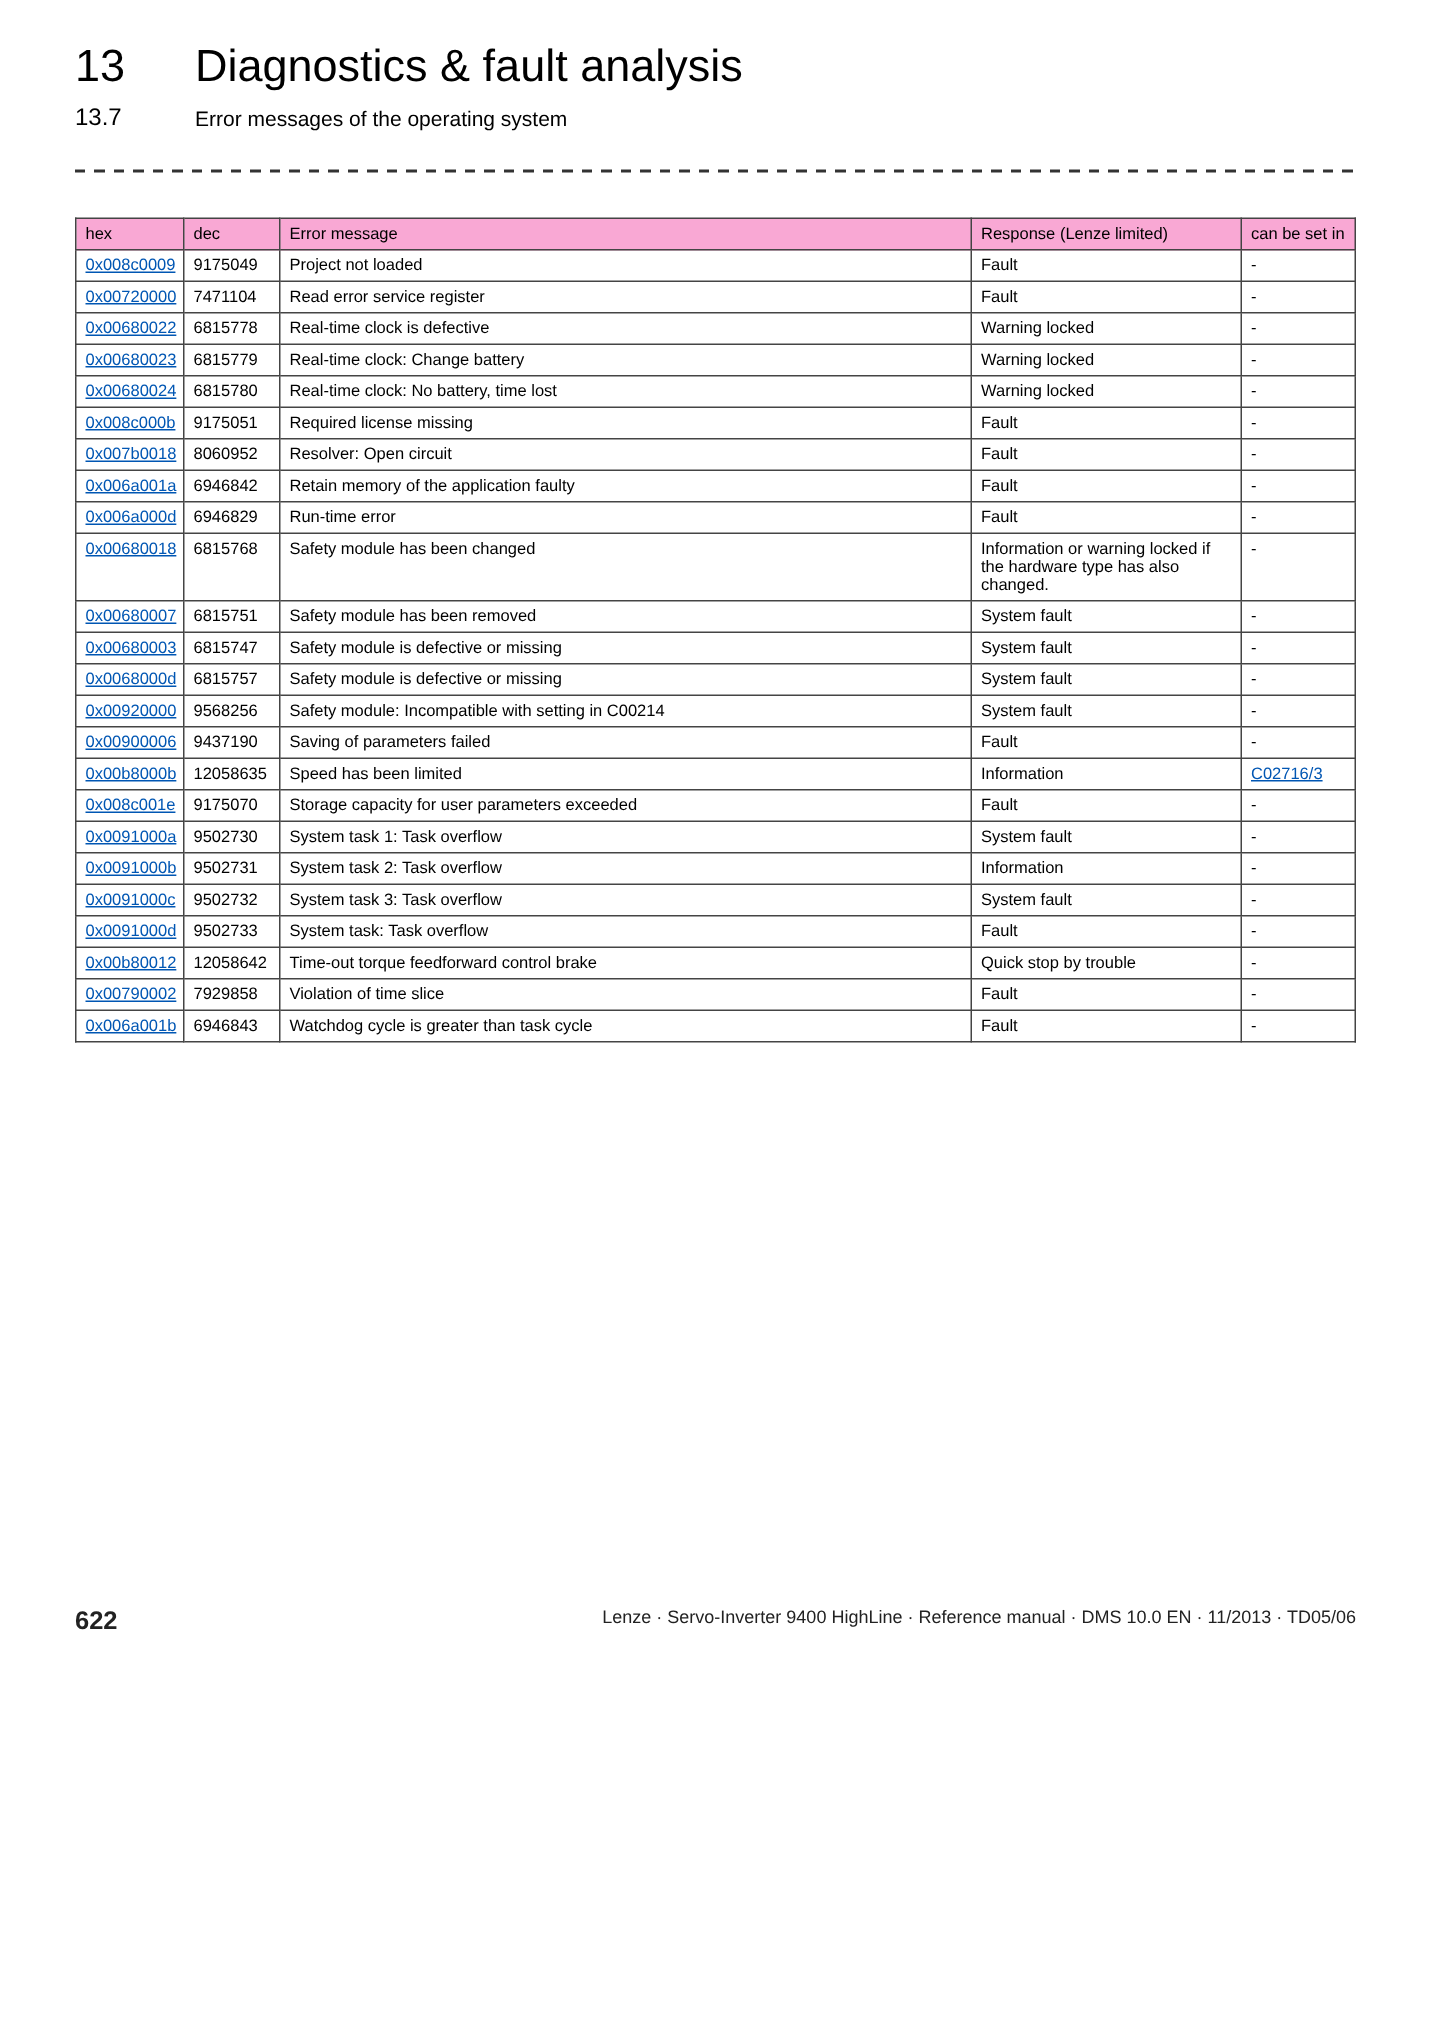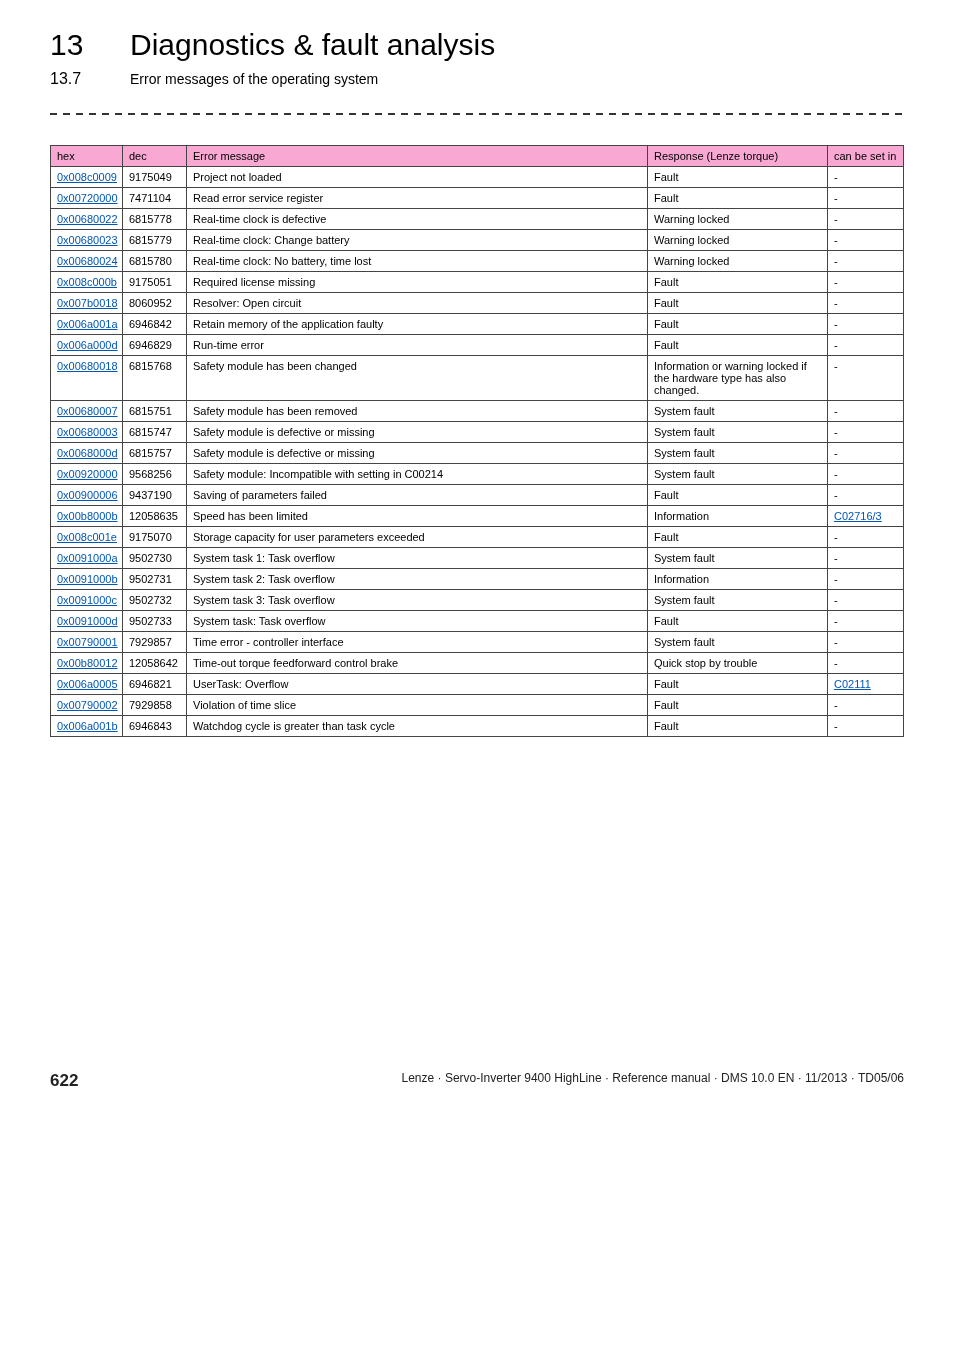--- a/index.html
+++ b/index.html
@@ -124,21 +124,21 @@
         <col class="col-dec">
         <col class="col-msg">
         <col class="col-resp">
         <col class="col-set">
     </colgroup>
     <thead>
       <tr>
         <th>hex</th>
         <th>dec</th>
         <th>Error message</th>
-        <th>Response (Lenze torque)</th>
+        <th>Response (Lenze limited)</th>
         <th>can be set in</th>
       </tr>
     </thead>
     <tbody id="table-body">
     <tr>
           <td><a class="hex-link" href="#">0x008c0009</a></td>
           <td>9175049</td>
           <td>Project not loaded</td>
           <td>Fault</td>
           <td>-</td>
@@ -277,41 +277,27 @@
           <td>-</td>
         </tr>
         <tr>
           <td><a class="hex-link" href="#">0x0091000d</a></td>
           <td>9502733</td>
           <td>System task: Task overflow</td>
           <td>Fault</td>
           <td>-</td>
         </tr>
         <tr>
-          <td><a class="hex-link" href="#">0x00790001</a></td>
-          <td>7929857</td>
-          <td>Time error - controller interface</td>
-          <td>System fault</td>
-          <td>-</td>
-        </tr>
-        <tr>
           <td><a class="hex-link" href="#">0x00b80012</a></td>
           <td>12058642</td>
           <td>Time-out torque feedforward control brake</td>
           <td>Quick stop by trouble</td>
           <td>-</td>
         </tr>
         <tr>
-          <td><a class="hex-link" href="#">0x006a0005</a></td>
-          <td>6946821</td>
-          <td>UserTask: Overflow</td>
-          <td>Fault</td>
-          <td><a class="set-link" href="#">C02111</a></td>
-        </tr>
-        <tr>
           <td><a class="hex-link" href="#">0x00790002</a></td>
           <td>7929858</td>
           <td>Violation of time slice</td>
           <td>Fault</td>
           <td>-</td>
         </tr>
         <tr>
           <td><a class="hex-link" href="#">0x006a001b</a></td>
           <td>6946843</td>
           <td>Watchdog cycle is greater than task cycle</td>

